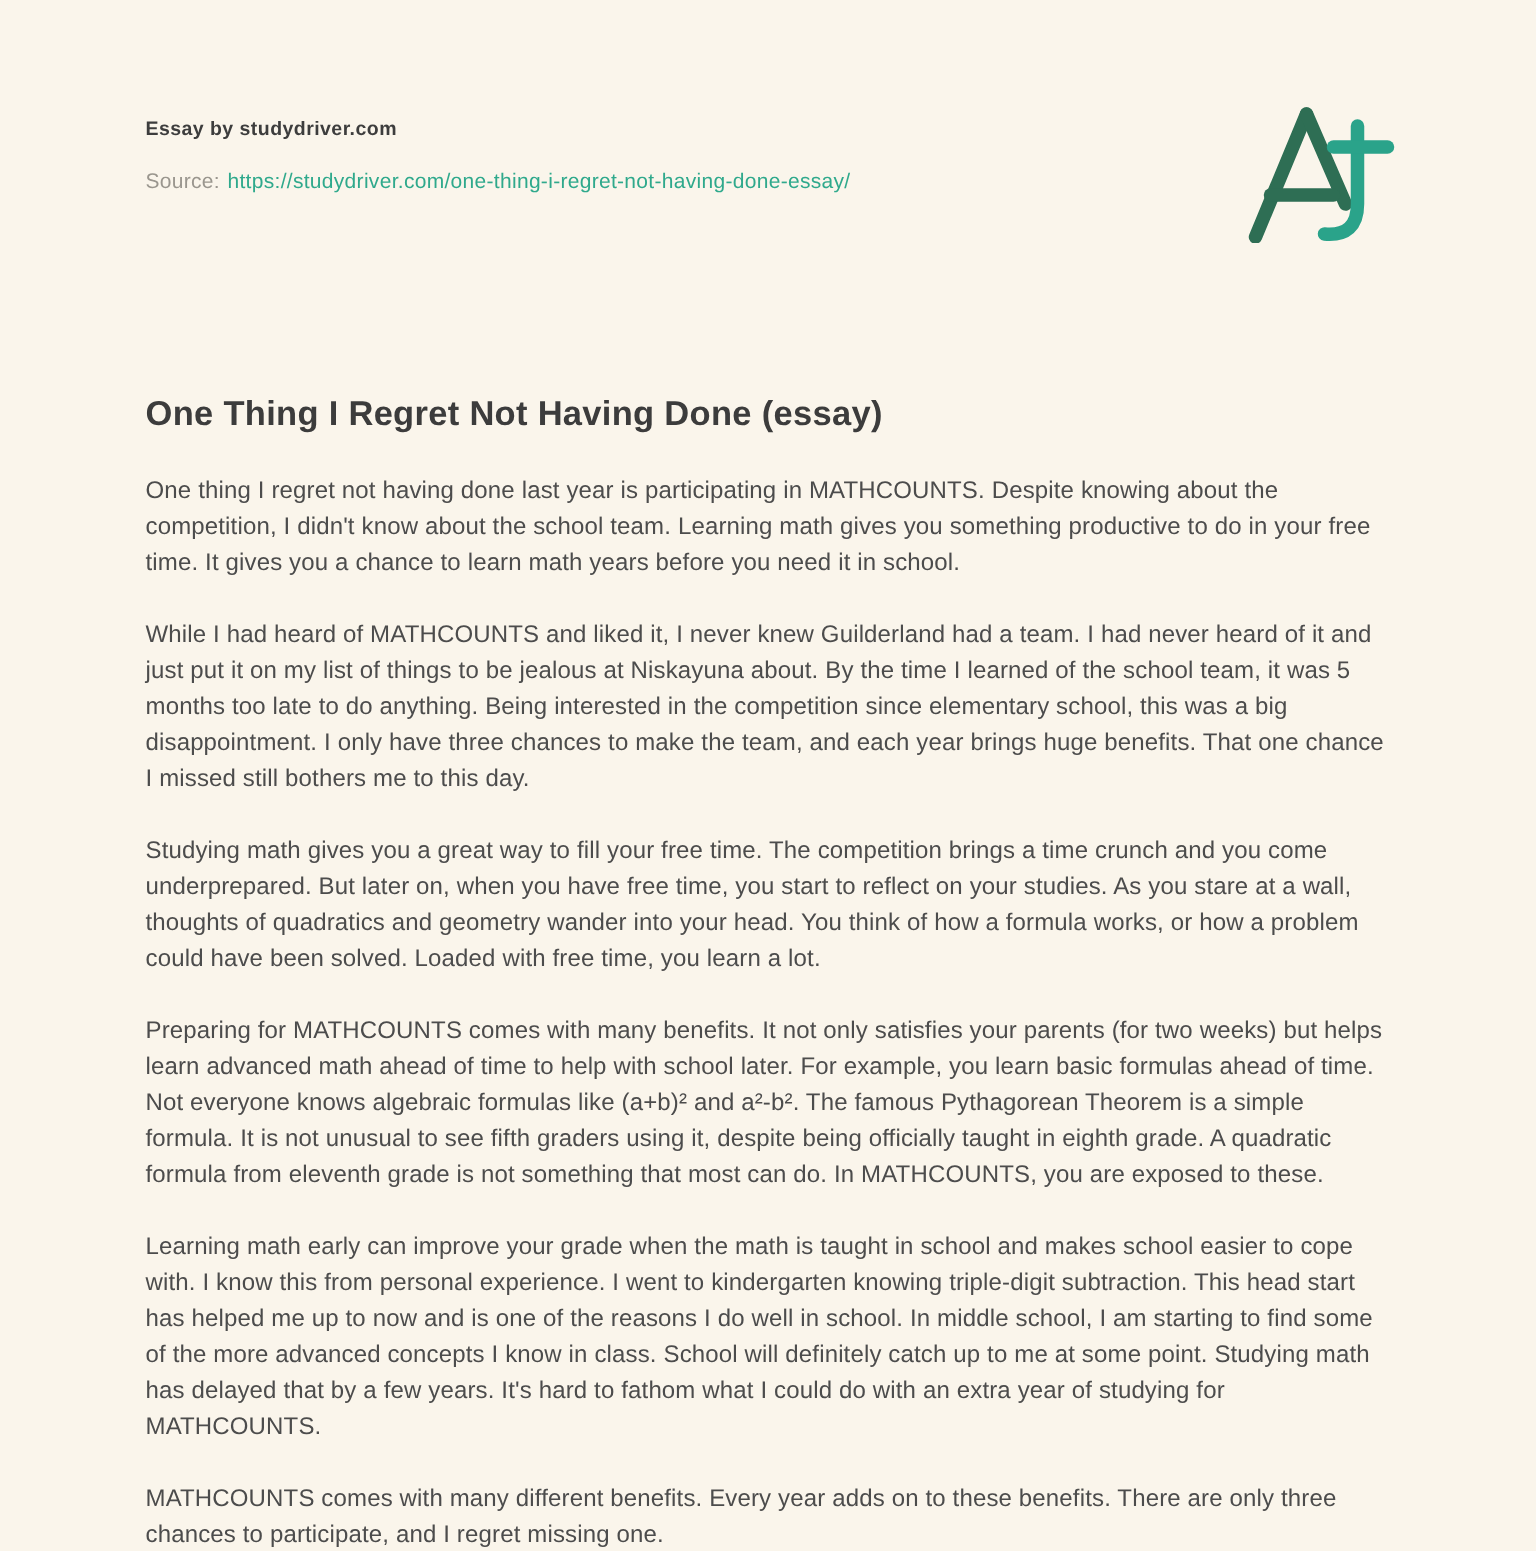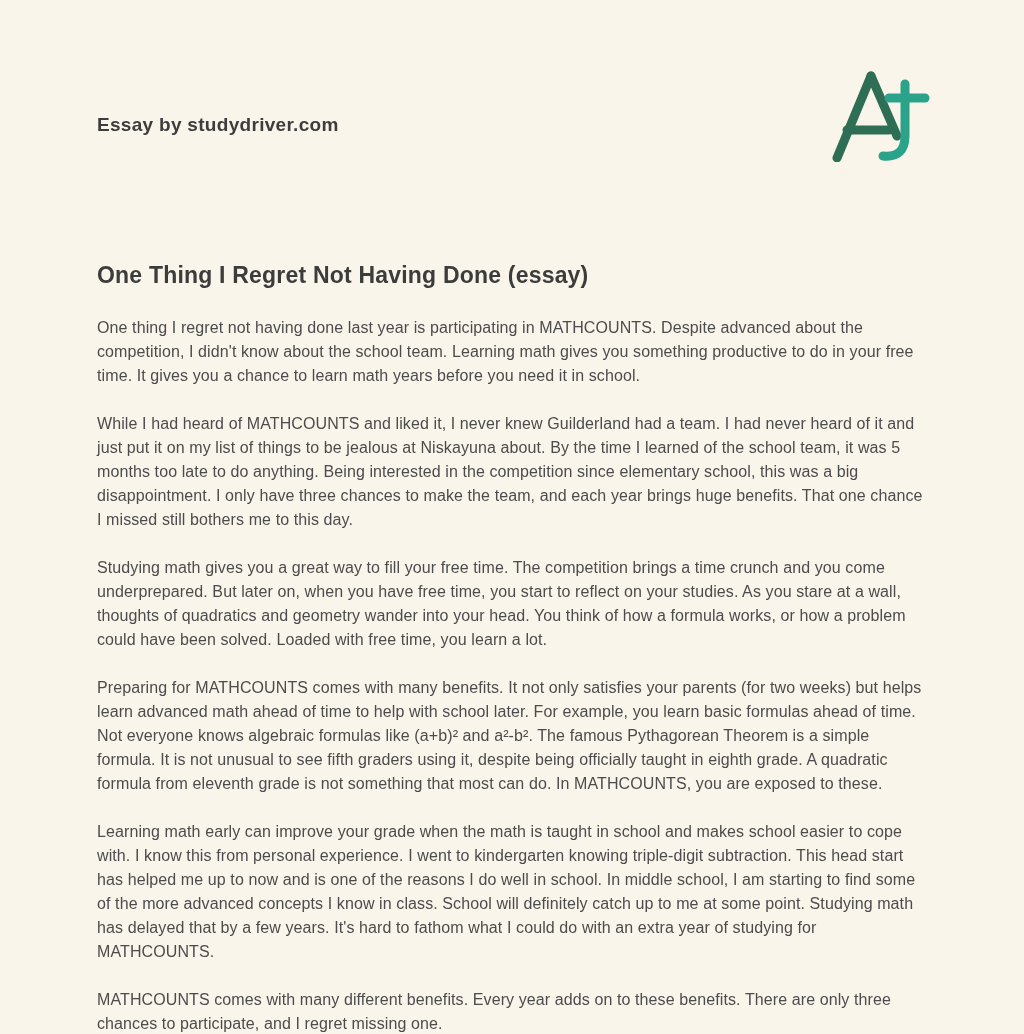--- a/index.html
+++ b/index.html
@@ -23,26 +23,25 @@
     position: relative;
   }
 
   .header {
     display: flex;
     justify-content: space-between;
     align-items: flex-start;
   }
 
   .header-title {
-    font-size: 19px;
+    font-size: 13px;
     font-weight: 700;
     color: #3d3d3d;
     letter-spacing: 0.3px;
     padding-top: 8px;
-    margin-top: 36px;
   }
 
   .source-line {
     margin-top: 19px;
     font-size: 14px;
     color: #9a968e;
     letter-spacing: 0.2px;
   }
 
   .source-link {
@@ -84,39 +83,42 @@
   .para:last-child { margin-bottom: 0; }
 </style>
 </head>
 <body>
 
 <div class="page">
 
   <div class="header">
     <div class="header-left">
       <div class="header-title">Essay by studydriver.com</div>
+      <div class="source-line">
+        <span>Source:</span><a class="source-link" href="#">https://studydriver.com/one-thing-i-regret-not-having-done-essay/</a>
+      </div>
     </div>
 
     <div class="logo">
       <svg viewBox="0 0 100 92" xmlns="http://www.w3.org/2000/svg" fill="none" stroke-linecap="round" stroke-linejoin="round">
 
         <path d="M6 88 L40 6" stroke="#2e6e54" stroke-width="9"></path>
         <path d="M40 6 L66 66" stroke="#2e6e54" stroke-width="9"></path>
         <path d="M16 60 L58 60" stroke="#2e6e54" stroke-width="9"></path>
 
         <path d="M74 14 L74 66 Q74 88 52 86" stroke="#2aa38a" stroke-width="9"></path>
         <path d="M58 28 L94 28" stroke="#2aa38a" stroke-width="9"></path>
       </svg>
     </div>
   </div>
 
   <h1 class="essay-title">One Thing I Regret Not Having Done (essay)</h1>
 
   <div class="essay-body">
-    <p class="para">One thing I regret not having done last year is participating in MATHCOUNTS. Despite advanced about the competition, I didn't know about the school team. Learning math gives you something productive to do in your free time. It gives you a chance to learn math years before you need it in school.</p>
+    <p class="para">One thing I regret not having done last year is participating in MATHCOUNTS. Despite knowing about the competition, I didn't know about the school team. Learning math gives you something productive to do in your free time. It gives you a chance to learn math years before you need it in school.</p>
     <p class="para">While I had heard of MATHCOUNTS and liked it, I never knew Guilderland had a team. I had never heard of it and just put it on my list of things to be jealous at Niskayuna about. By the time I learned of the school team, it was 5 months too late to do anything. Being interested in the competition since elementary school, this was a big disappointment. I only have three chances to make the team, and each year brings huge benefits. That one chance I missed still bothers me to this day.</p>
     <p class="para">Studying math gives you a great way to fill your free time. The competition brings a time crunch and you come underprepared. But later on, when you have free time, you start to reflect on your studies. As you stare at a wall, thoughts of quadratics and geometry wander into your head. You think of how a formula works, or how a problem could have been solved. Loaded with free time, you learn a lot.</p>
     <p class="para">Preparing for MATHCOUNTS comes with many benefits. It not only satisfies your parents (for two weeks) but helps learn advanced math ahead of time to help with school later. For example, you learn basic formulas ahead of time. Not everyone knows algebraic formulas like (a+b)² and a²-b². The famous Pythagorean Theorem is a simple formula. It is not unusual to see fifth graders using it, despite being officially taught in eighth grade. A quadratic formula from eleventh grade is not something that most can do. In MATHCOUNTS, you are exposed to these.</p>
     <p class="para">Learning math early can improve your grade when the math is taught in school and makes school easier to cope with. I know this from personal experience. I went to kindergarten knowing triple-digit subtraction. This head start has helped me up to now and is one of the reasons I do well in school. In middle school, I am starting to find some of the more advanced concepts I know in class. School will definitely catch up to me at some point. Studying math has delayed that by a few years. It's hard to fathom what I could do with an extra year of studying for MATHCOUNTS.</p>
     <p class="para">MATHCOUNTS comes with many different benefits. Every year adds on to these benefits. There are only three chances to participate, and I regret missing one.</p>
   </div>
 
 </div>
 
 </body></html>

